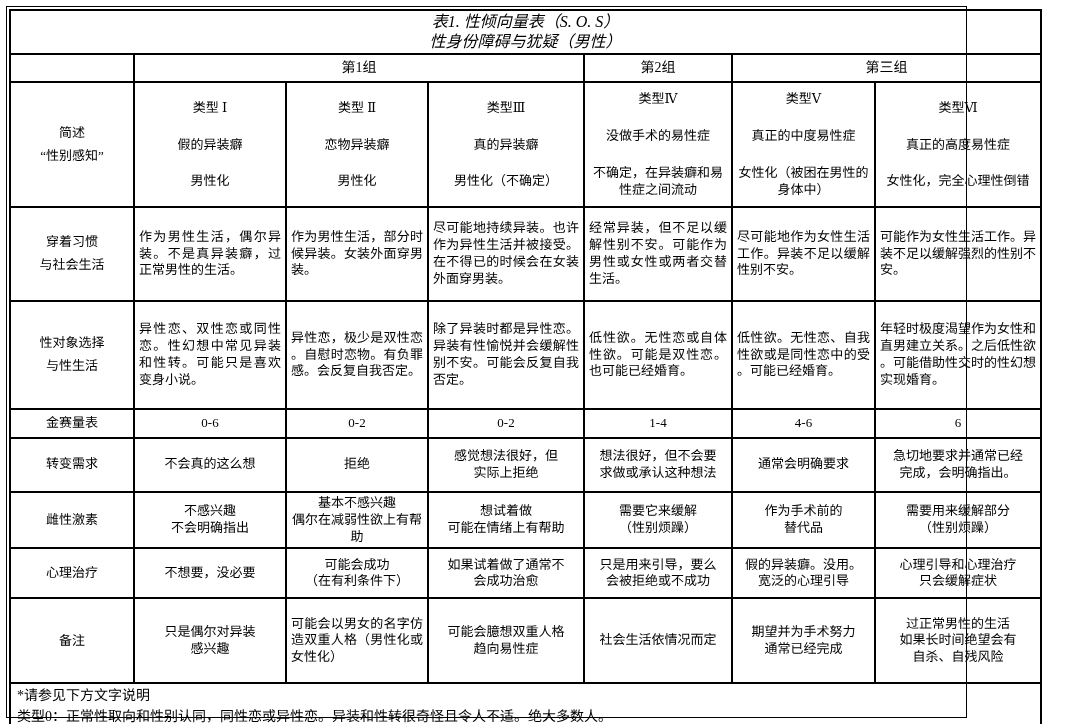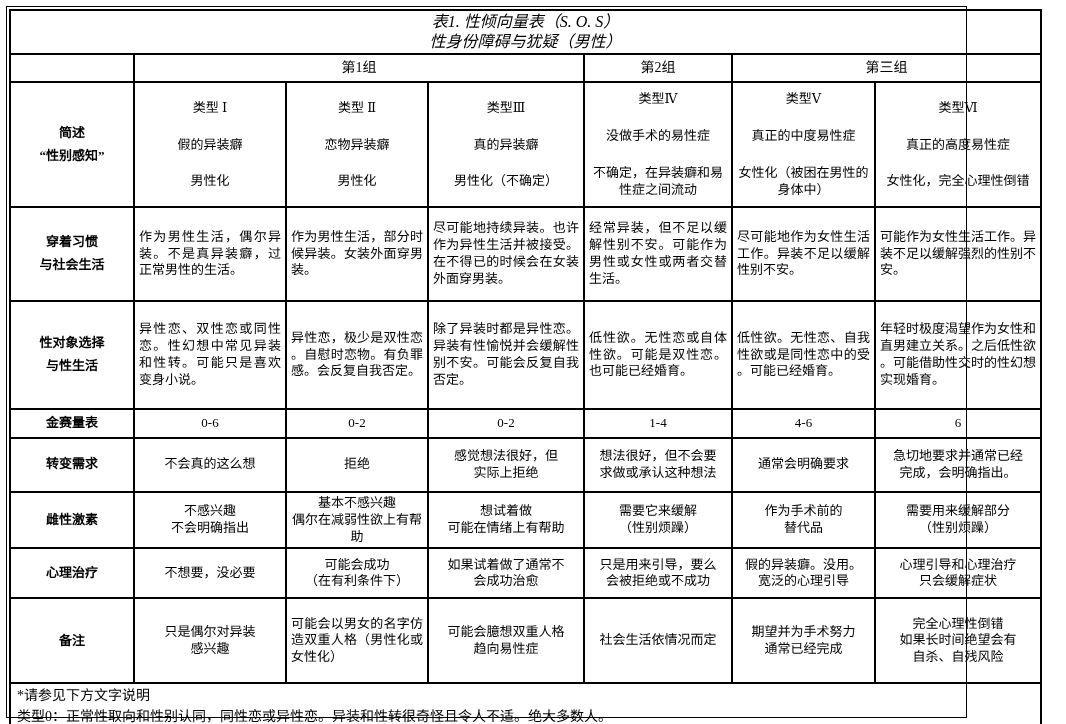--- a/index.html
+++ b/index.html
@@ -35,21 +35,21 @@
   col.c0{width:124px}col.c1{width:152px}col.c2{width:142px}
   col.c3{width:156px}col.c4{width:148px}col.c5{width:143px}col.c6{width:166px}
 
   tr.title-row{height:40px;}
   tr.title-row td{font-style:italic;font-size:16px;line-height:1.25;padding:1px;}
   tr.group-row{height:28px;}
   tr.group-row td{font-size:14px;}
   tr.foot-row{height:44px;}
   tr.foot-row td{text-align:left;font-size:14px;line-height:1.45;padding:2px 6px;word-break:normal;}
 
-  td.rowlabel{font-size:14px;font-weight:bold;}
+  td.rowlabel{font-size:14px;}
   td.rowlabel div{line-height:1.75;}
 
   td.cell div.line{}
   td.cell div.flow{text-align:justify;text-align-last:left;}
   td.cell div.para{margin:3px 0 20px 0;}
   td.cell div.para:last-child{margin-bottom:2px;}
   td.dbl{border-left:5px double #000;}
 </style>
 </head>
 <body>
@@ -287,21 +287,21 @@
               <div class="line">趋向易性症</div>
             </td>
             <td class="cell">
               <div class="line">社会生活依情况而定</div>
             </td>
             <td class="cell">
               <div class="line">期望并为手术努力</div>
               <div class="line">通常已经完成</div>
             </td>
             <td class="cell">
-              <div class="line">完全心理性倒错</div>
+              <div class="line">过正常男性的生活</div>
               <div class="line">如果长时间绝望会有</div>
               <div class="line">自杀、自残风险</div>
             </td>
           </tr>
         </tbody>
       <tfoot>
         <tr class="foot-row">
           <td colspan="7">
             <div>*请参见下方文字说明</div>
             <div>类型0：正常性取向和性别认同，同性恋或异性恋。异装和性转很奇怪且令人不适。绝大多数人。</div>

